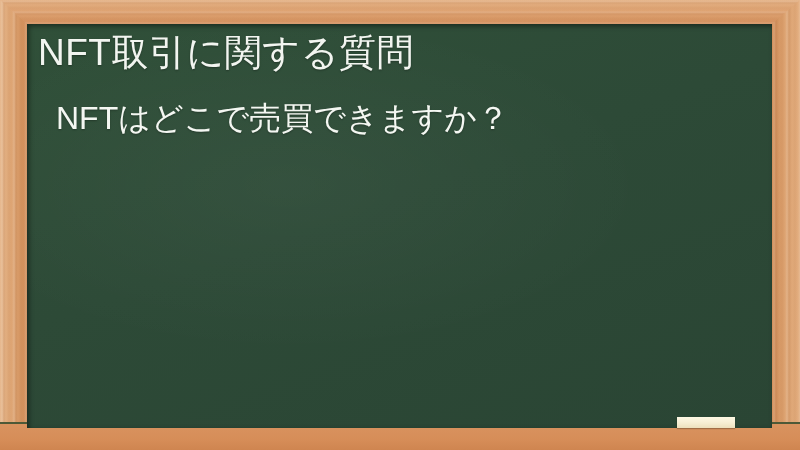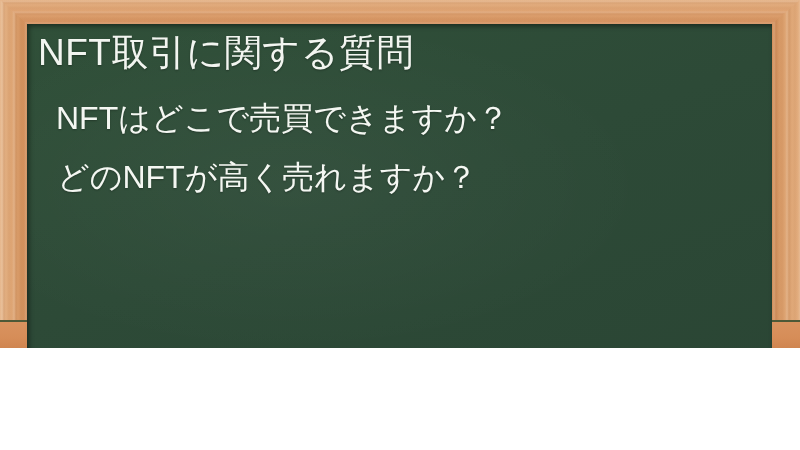--- a/index.html
+++ b/index.html
@@ -7,23 +7,24 @@
     padding: 0;
     background: #ffffff;
   }
   body {
     font-family: "Liberation Sans", "DejaVu Sans", sans-serif;
   }
 
   #slide {
     position: relative;
     width: 800px;
-    height: 348px;
+    height: 450px;
     overflow: hidden;
     background: #0ea5e9;
+    text-align: center;
   }
 
   
   .frame {
     position: absolute;
     inset: 0;
     background:
       repeating-linear-gradient(
         90deg,
         rgba(255,255,255,0.00) 0px,
@@ -177,21 +178,20 @@
   <div class="rail-bottom-edge"></div>
   <div class="rail-bottom"></div>
 
   <div class="board">
     <div class="board-inner">
 
       <div class="title">NFT取引に関する質問</div>
 
       <ul class="body-list">
         <li>NFTはどこで売買できますか？</li>
-        <li>どのNFTが高く売れますか？</li>
       </ul>
 
     </div>
   </div>
 
   <div class="chalk"></div>
 
 </div>
 
 </body></html>

